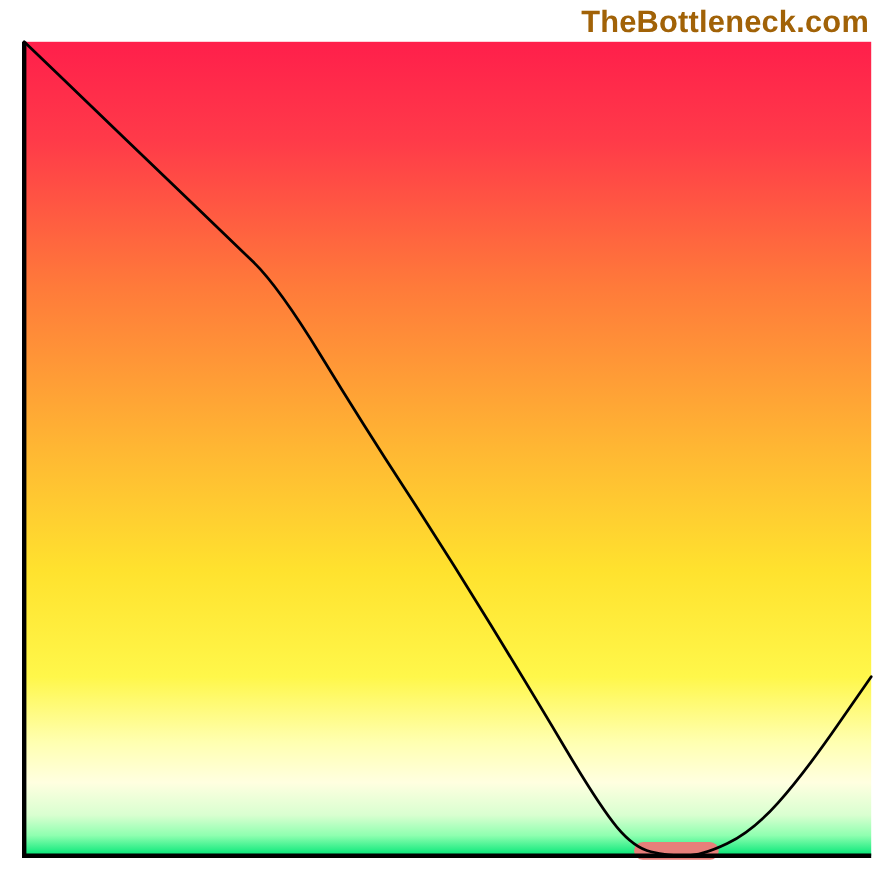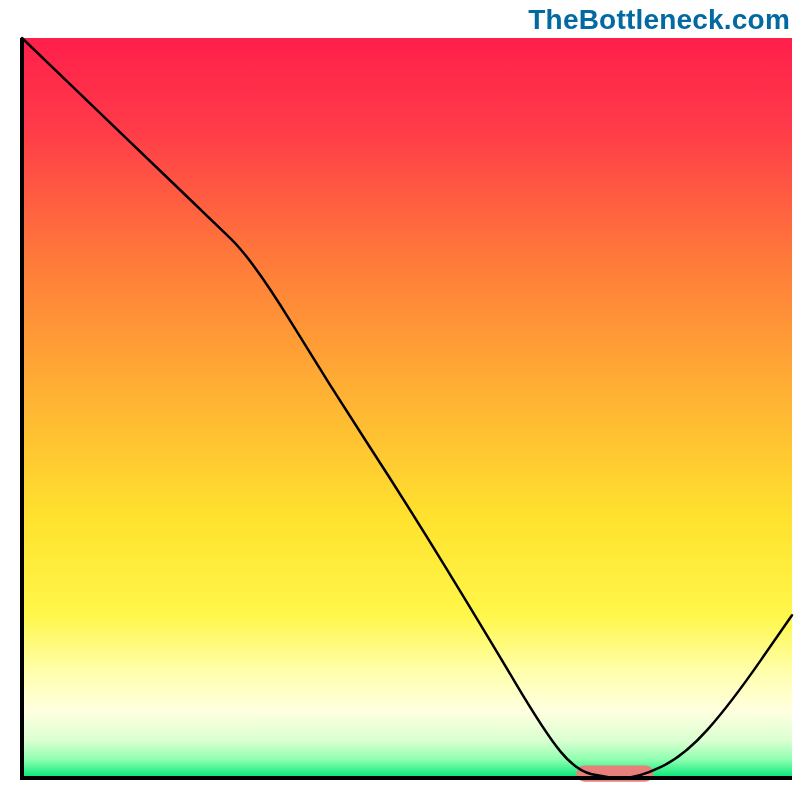--- a/index.html
+++ b/index.html
@@ -15,21 +15,21 @@
     position: relative;
     width: 800px;
     height: 800px;
   }
   .watermark {
     position: absolute;
     top: 4px;
     right: 10px;
     font-size: 28px;
     font-weight: 600;
-    color: #0369a1;
+    color: #a16207;
     letter-spacing: 0.2px;
   }
   svg {
     display: block;
   }
 </style>
 </head>
 <body>
 
 <div class="chart-wrap">

